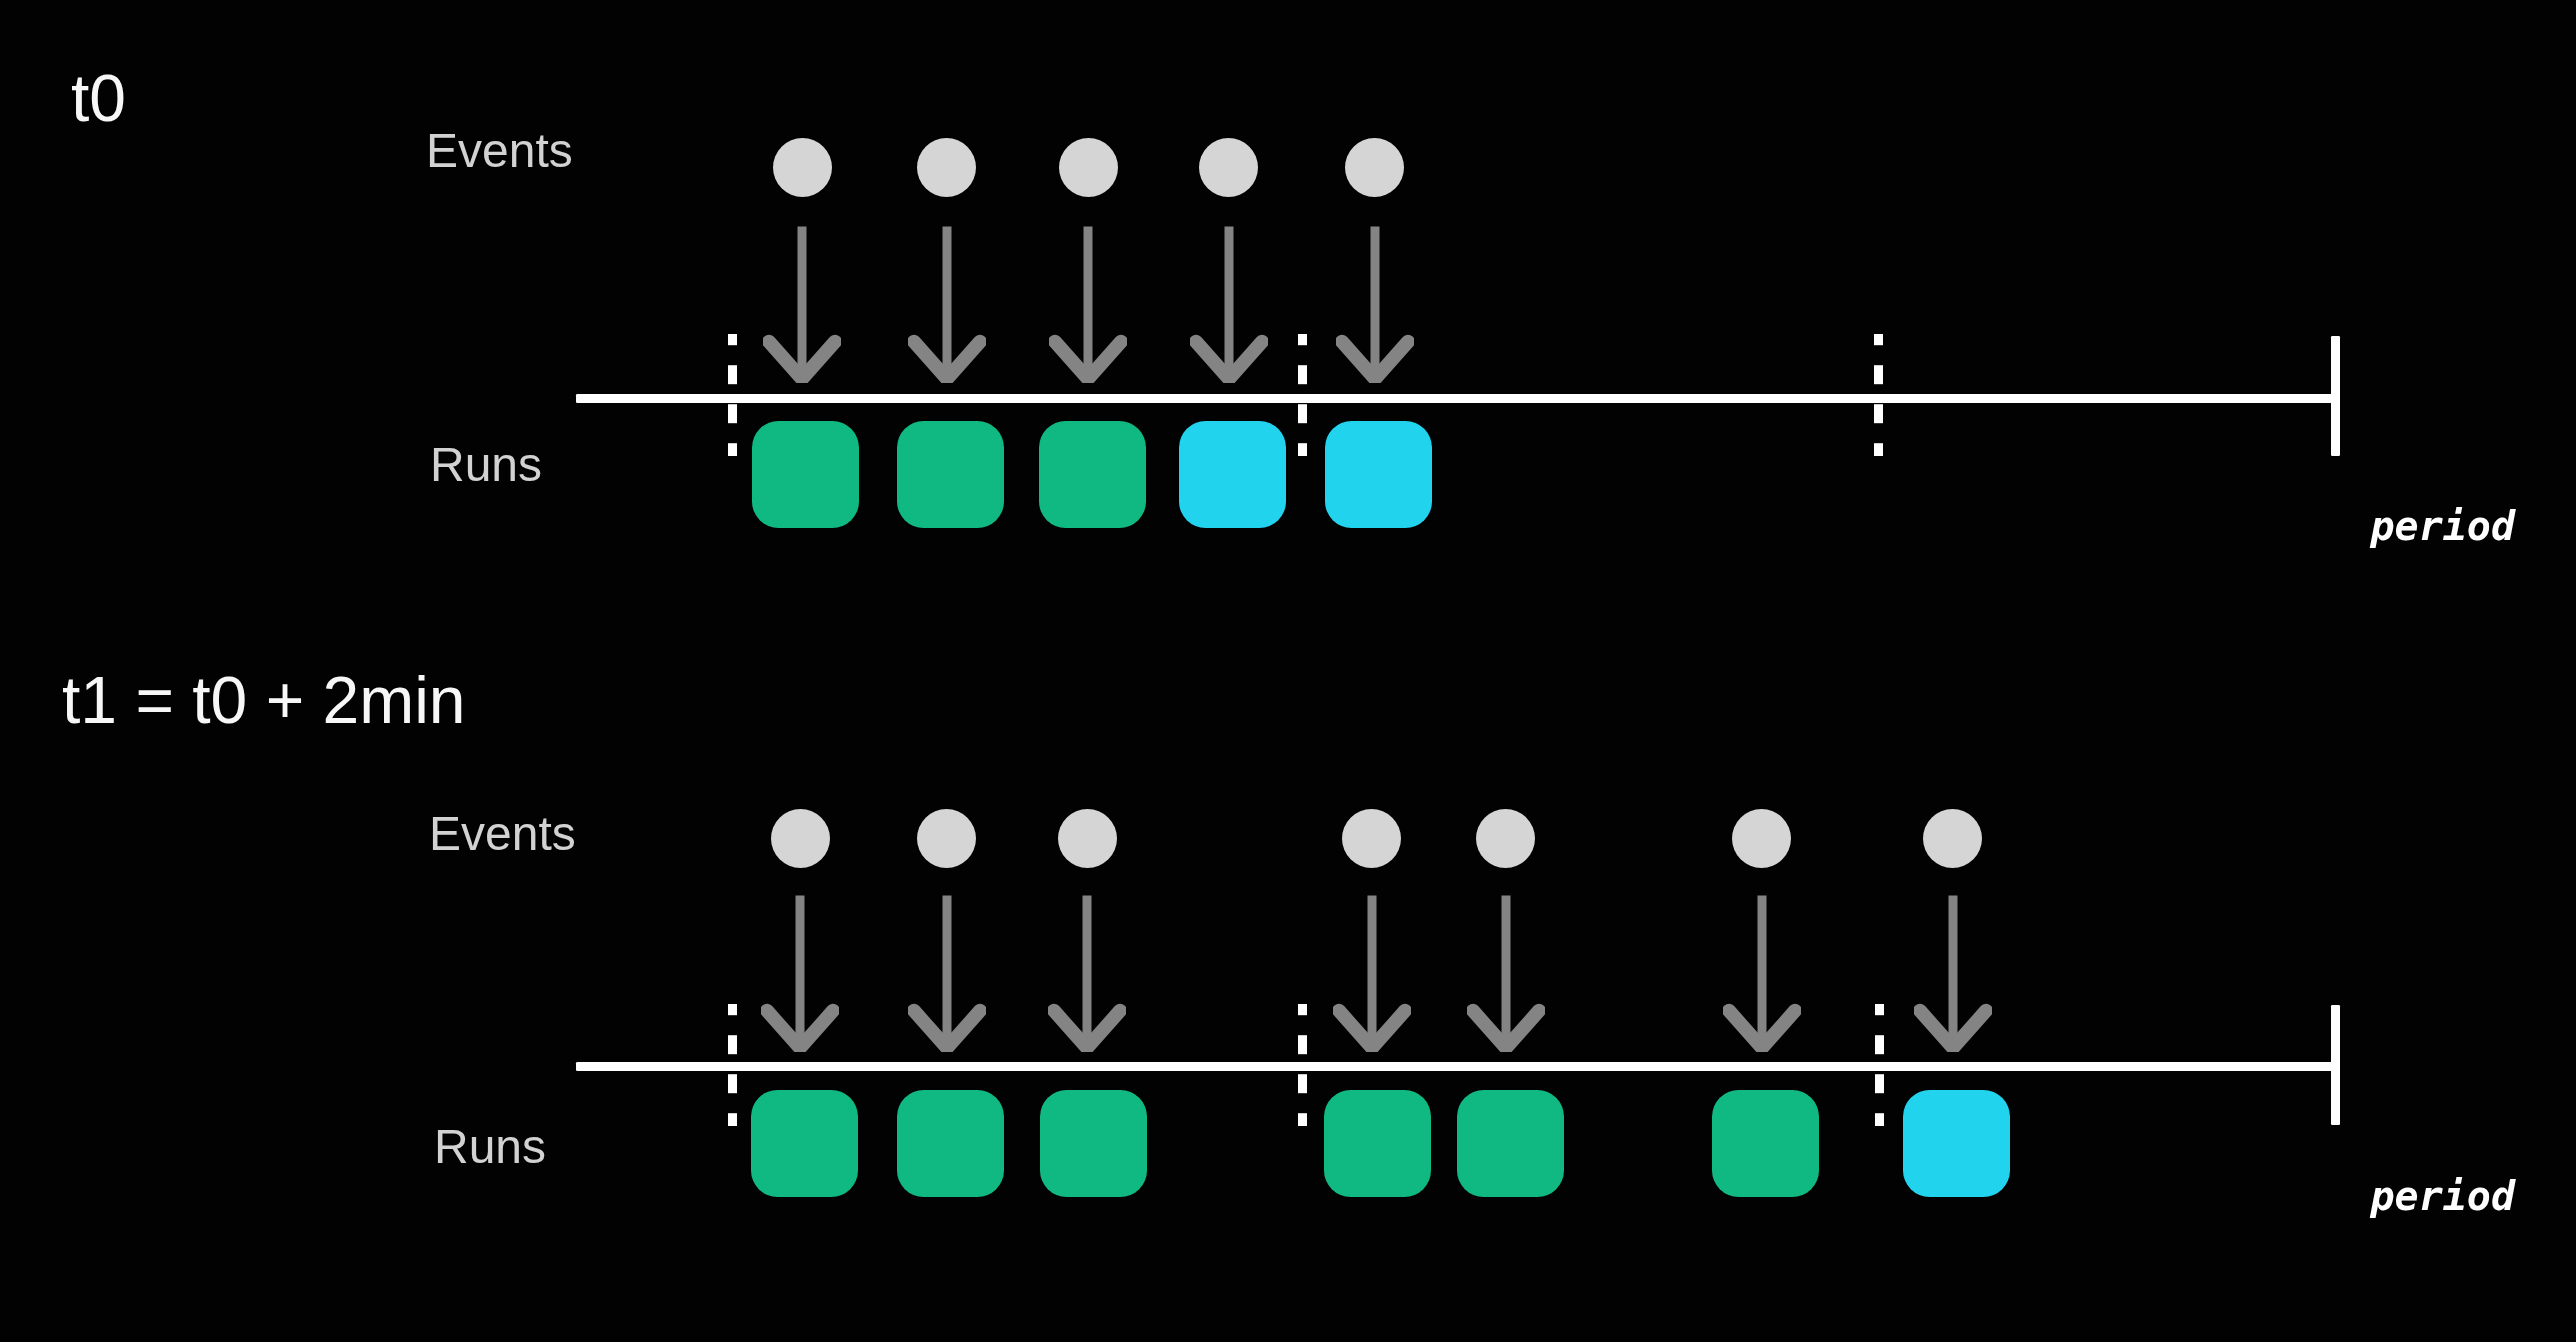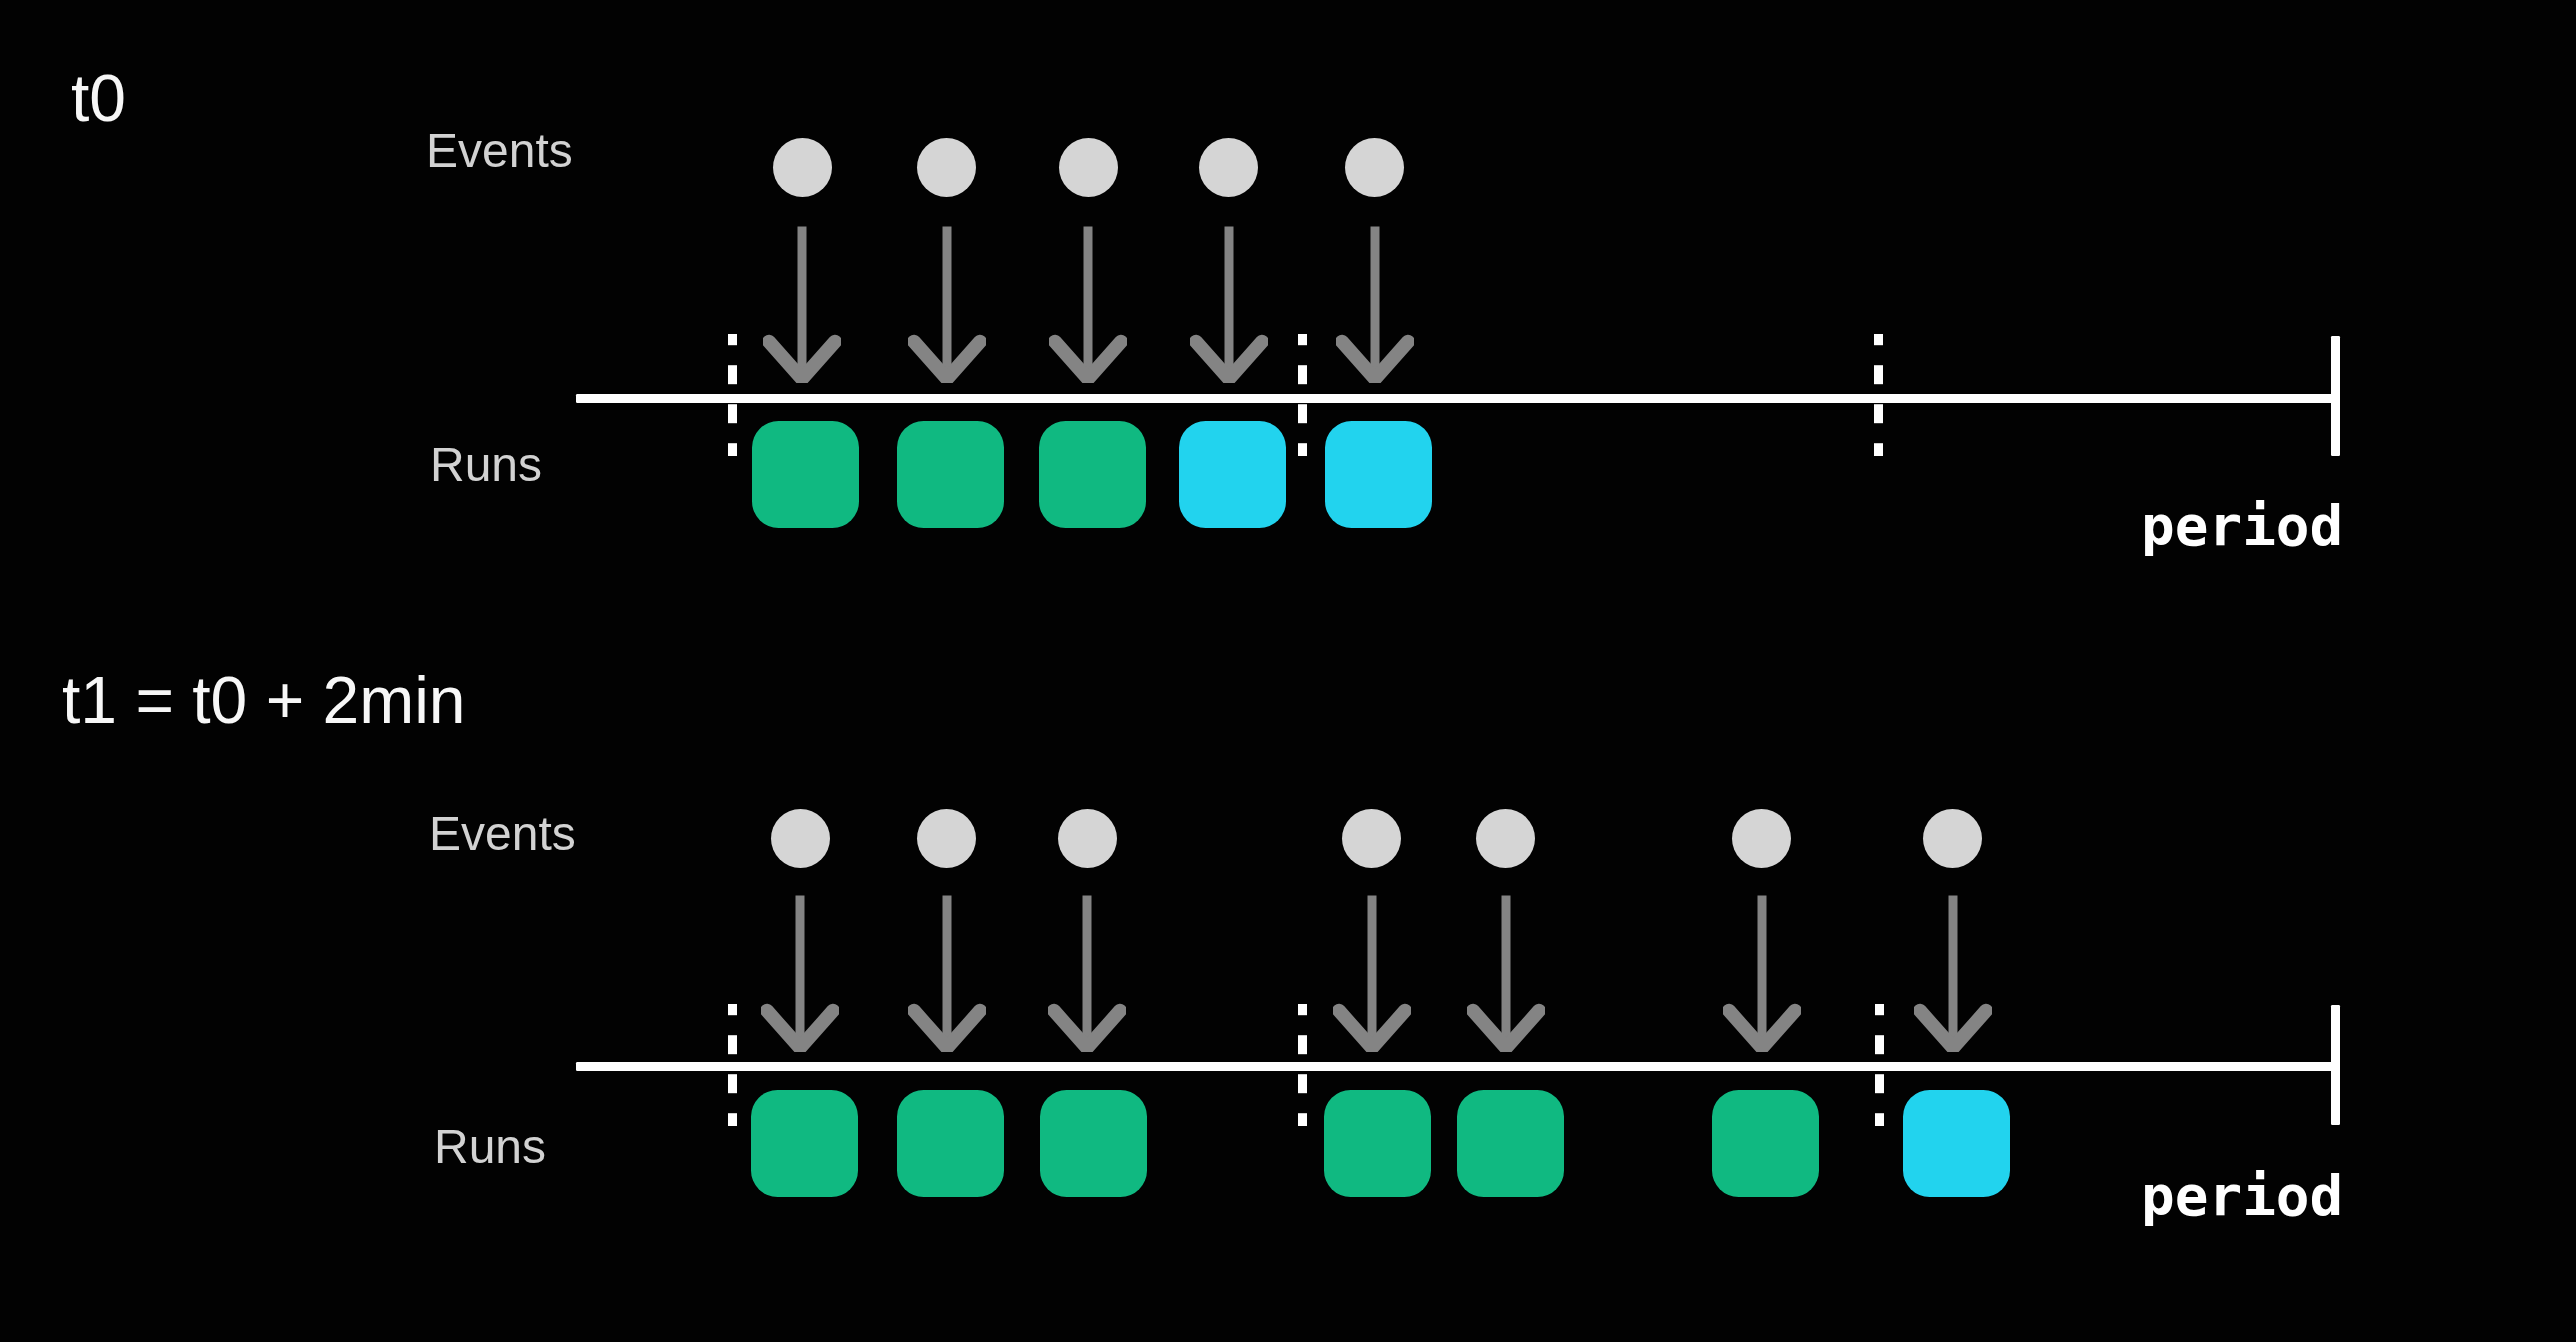--- a/index.html
+++ b/index.html
@@ -8,23 +8,23 @@
     font-family:"Liberation Sans","DejaVu Sans",sans-serif;
   }
   .title{
     position:absolute;margin:0;font-size:66px;line-height:66px;font-weight:400;
     letter-spacing:0px;white-space:nowrap;
   }
   .row-label{
     position:absolute;font-size:48px;line-height:48px;white-space:nowrap;
   }
   .period{
-    position:absolute;width:374px;text-align:left;
+    position:absolute;width:374px;text-align:right;
     font-family:"DejaVu Sans Mono","Liberation Mono",monospace;
-    font-weight:700;font-size:56px;line-height:56px;white-space:nowrap;
+    font-weight:700;font-size:40px;line-height:56px;white-space:nowrap;font-style:italic;
   }
   .tl-line{position:absolute;height:8.5px;border-radius:1.2px;}
   .end-tick{position:absolute;width:9px;border-radius:1.2px;}
   .tick{
     position:absolute;width:9px;
     background:repeating-linear-gradient(180deg,#fff 0 19.3px,transparent 19.3px 39px);
     background-position:0 -7.8px;
   }
   .circle{position:absolute;width:59px;height:59px;border-radius:50%;}
   .sq{position:absolute;width:107px;height:107px;border-radius:26.6px;}

